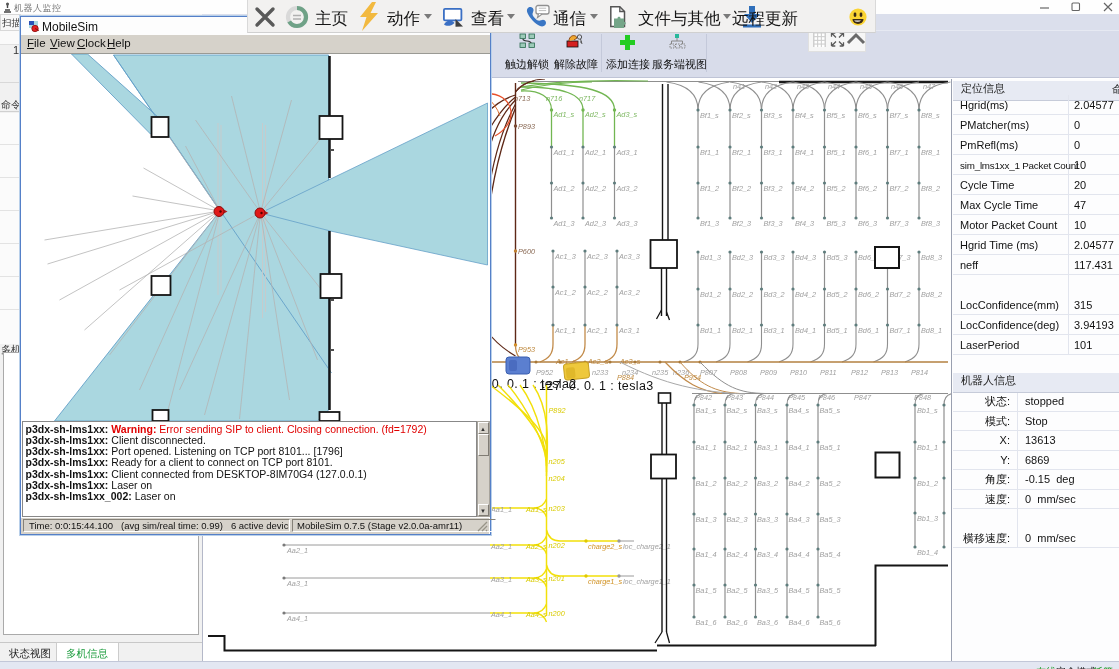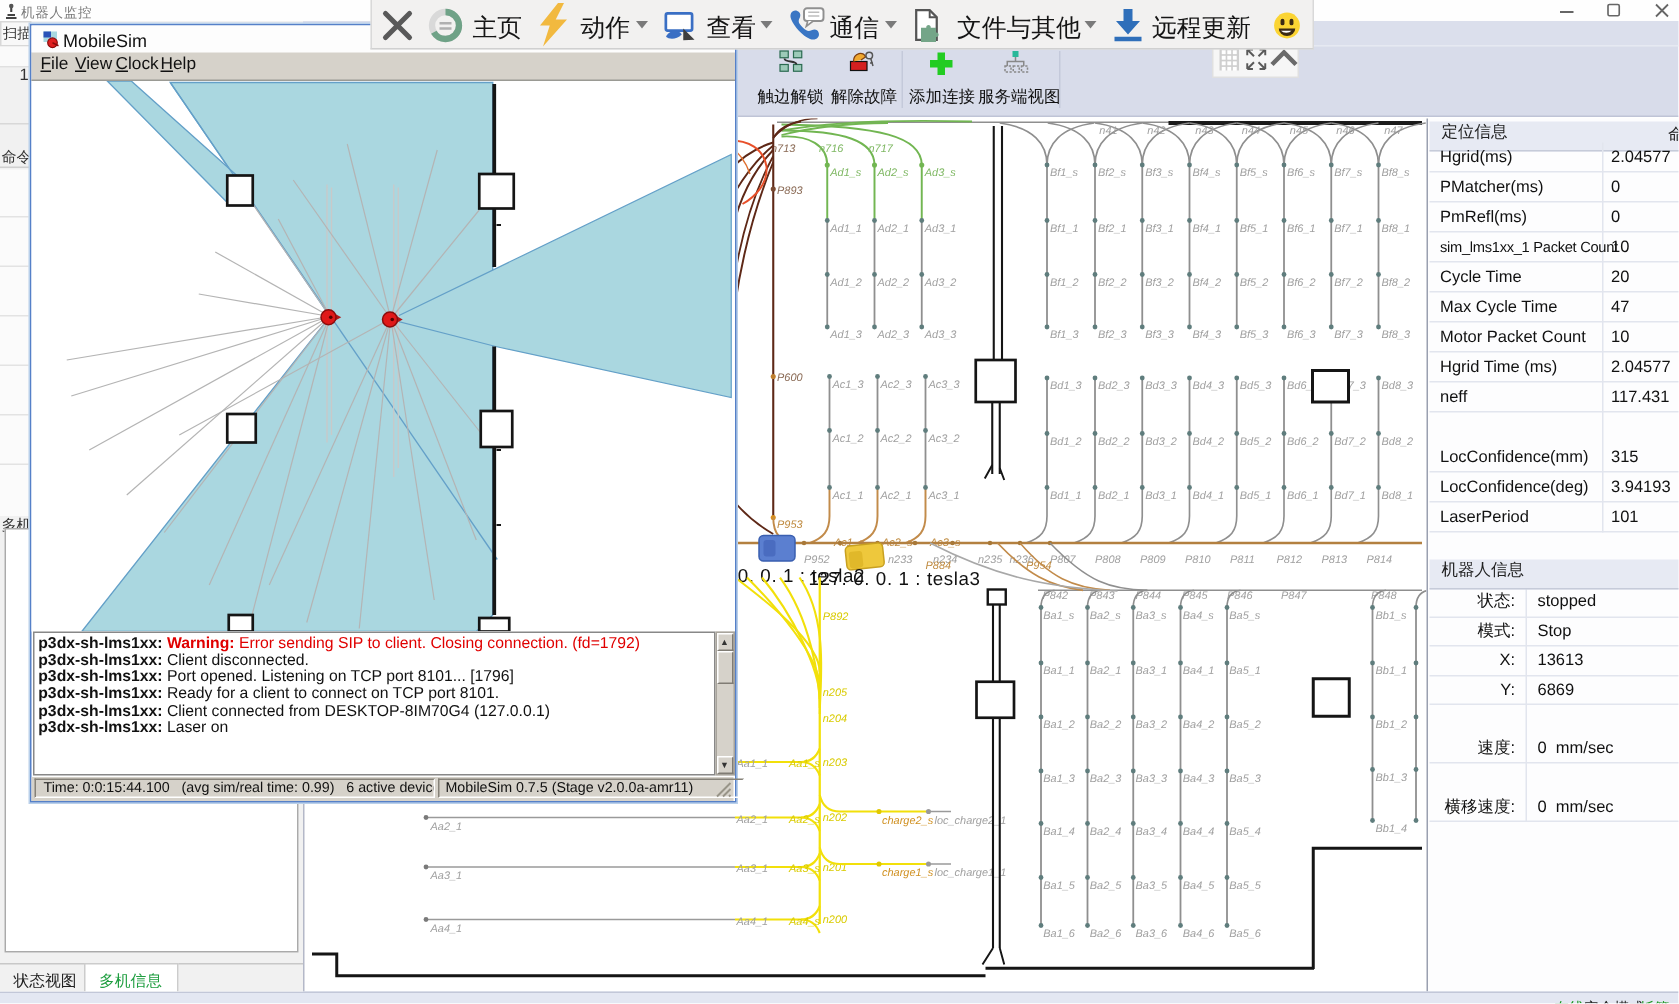--- a/index.html
+++ b/index.html
@@ -640,20 +640,24 @@
         <span class="rv">Stop</span>
       </div>
 <div class="rrow" style="top:352.0px">
         <span class="rn">X:</span>
         <span class="rv">13613</span>
       </div>
 <div class="rrow" style="top:371.5px">
         <span class="rn">Y:</span>
         <span class="rv">6869</span>
       </div>
+<div class="rrow" style="top:391.0px">
+        <span class="rn">角度:</span>
+        <span class="rv">-0.15&nbsp;&nbsp;deg</span>
+      </div>
 <div class="rrow" style="top:410.5px">
         <span class="rn">速度:</span>
         <span class="rv">0&nbsp;&nbsp;mm/sec</span>
       </div>
 <div class="rrow" style="top:449.5px">
         <span class="rn">横移速度:</span>
         <span class="rv">0&nbsp;&nbsp;mm/sec</span>
       </div>
 
   </div>
@@ -760,20 +764,21 @@
 <circle cx="262.0" cy="213" r="1.2" fill="#500"></circle>
       </svg>
     </div>
     <div class="abs" id="simlog">
         <div class="logln"><b>p3dx-sh-lms1xx:</b> <span class="red"><b>Warning:</b> Error sending SIP to client. Closing connection. (fd=1792)</span></div>
         <div class="logln"><b>p3dx-sh-lms1xx:</b> Client disconnected.</div>
         <div class="logln"><b>p3dx-sh-lms1xx:</b> Port opened. Listening on TCP port 8101... [1796]</div>
         <div class="logln"><b>p3dx-sh-lms1xx:</b> Ready for a client to connect on TCP port 8101.</div>
         <div class="logln"><b>p3dx-sh-lms1xx:</b> Client connected from DESKTOP-8IM70G4 (127.0.0.1)</div>
         <div class="logln"><b>p3dx-sh-lms1xx:</b> Laser on</div>
+        <div class="logln"><b>p3dx-sh-lms1xx_002:</b> Laser on</div>
       </div>
     <div class="abs" id="simscroll">
       <div class="sbtn" style="top:0;">▲</div>
       <div class="abs" style="left:0;top:12px;width:11px;height:22px;background:#d6d2ca;border:1px solid;border-color:#fff #807c74 #807c74 #fff;"></div>
       <div class="sbtn" style="bottom:0;">▼</div>
     </div>
     <div class="abs" id="simstatus">
       <div class="sunken" style="left:2px;width:267px;padding-left:5px;">Time: 0:0:15:44.100&nbsp;&nbsp;&nbsp;(avg sim/real time: 0.99)&nbsp;&nbsp;&nbsp;6 active devices</div>
       <div class="sunken" style="left:271px;width:204px;padding-left:4px;">MobileSim 0.7.5 (Stage v2.0.0a-amr11)</div>
       <svg class="abs" style="right:1px;top:2px" width="12" height="12" viewBox="0 0 12 12">
@@ -827,15 +832,15 @@
   </svg>
   <div class="abs qtxt" style="left:315px;">主页</div>
   <div class="abs qtxt" style="left:387px;">动作</div>
   <div class="abs caret" style="left:424px;"></div>
   <div class="abs qtxt" style="left:471px;">查看</div>
   <div class="abs caret" style="left:507px;"></div>
   <div class="abs qtxt" style="left:553px;">通信</div>
   <div class="abs caret" style="left:590px;"></div>
   <div class="abs qtxt" style="left:638px;">文件与其他</div>
   <div class="abs caret" style="left:723px;"></div>
-  <div class="abs qtxt" style="left:768px;text-align:center;">远程更新</div>
+  <div class="abs qtxt" style="left:732px;text-align:center;">远程更新</div>
 
 </div>
 
 </body></html>

